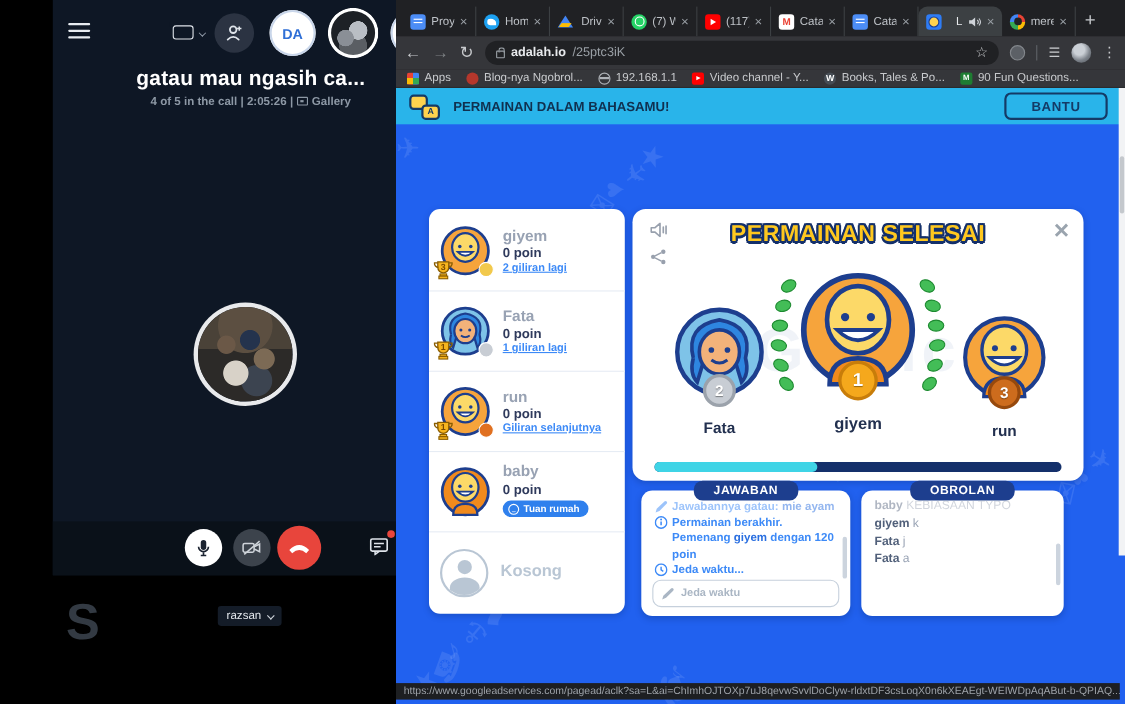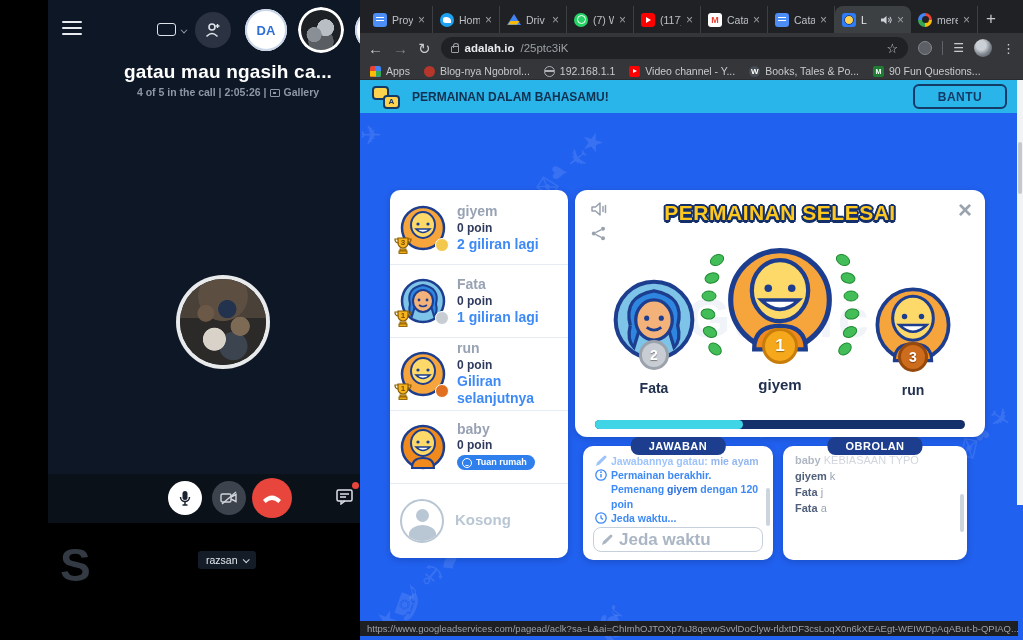--- a/index.html
+++ b/index.html
@@ -47,21 +47,21 @@
   .ctl.flat { background:transparent; }
   .ctl.chat { left:284px; top:10px; width:26px; height:26px; }
   .ctl.more { left:326px; top:10px; width:26px; height:26px; color:#dfe4ea; font-size:16px; letter-spacing:1px; font-weight:bold; }
   .chat-dot { position:absolute; right:-1px; top:-2px; width:7px; height:7px; background:#e8453c; border-radius:50%; }
 
   
   .chrome { position:absolute; left:360px; top:0; width:663px; height:640px; background:#202124; }
   .tabbar { position:absolute; left:0; top:0; width:663px; height:33px; background:#202124; display:flex; align-items:flex-end; padding-left:6px; }
   .tab { position:relative; height:27px; display:flex; align-items:center; gap:5px; padding:0 7px; width:67px; flex:none;
          color:#bdc1c6; font-size:10.5px; border-right:1px solid #3c4043; cursor:pointer; }
-  .tab .lbl { overflow:hidden; white-space:nowrap; flex:1; }
+  .tab .lbl { overflow:hidden; white-space:nowrap; flex:1;text-align:right; }
   .tab .x { color:#9aa0a6; font-size:12px; flex:none; }
   .tab.active { background:#3c4043; border-radius:8px 8px 0 0; color:#e8eaed; border-right:none; width:76px; }
   .newtab { width:26px; height:26px; color:#c4c7cb; font-size:17px; display:flex; align-items:center; justify-content:center; margin-bottom:1px; cursor:pointer; }
   .fav { width:14px; height:14px; flex:none; border-radius:3px; position:relative; display:flex; align-items:center; justify-content:center; }
   .fav.docs { background:#4c8df6; } .fav.docs:before { content:""; position:absolute; left:3px; top:4px; width:8px; height:1.5px; background:#fff; box-shadow:0 3px 0 #fff; }
   .fav.tw { background:#1da1f2; border-radius:50%; } .fav.tw:before { content:""; width:8px; height:6px; background:#fff; border-radius:60% 100% 10% 60%; }
   .fav.yt { background:#f00; border-radius:3px; } .fav.yt:before { content:""; border-left:5px solid #fff; border-top:3px solid transparent; border-bottom:3px solid transparent; margin-left:1px; }
   .fav.wa { background:#25d366; border-radius:50%; } .fav.wa:before { content:""; width:7px; height:7px; border:1.6px solid #fff; border-radius:50%; }
   .fav.gm { background:#fff; } .fav.gm:before { content:"M"; color:#ea4335; font-size:9px; font-weight:bold; }
   .fav.gg { background:conic-gradient(#ea4335 0 25%, #fbbc05 25% 50%, #34a853 50% 75%, #4285f4 75% 100%); border-radius:50%; }
@@ -118,22 +118,22 @@
   .prow { position:relative; height:73px; display:flex; align-items:center; padding:0 10px; border-bottom:1px solid #e6ecf4; }
   .prow:last-child { border-bottom:none; }
   .pav { position:relative; width:46px; height:46px; flex:none; }
   .pav svg { display:block; }
   .ptrophy { position:absolute; left:-7px; bottom:-4px; width:20px; height:20px; }
   .ptrophy .num { position:absolute; left:0; top:3px; width:20px; text-align:center; font-size:8px; font-weight:bold; color:#7a4a00; }
   .pmedal { position:absolute; right:-3px; bottom:-1px; width:14px; height:14px; border-radius:50%; }
   .pinfo { margin-left:11px; line-height:1.25; }
   .pname { font-size:14px; font-weight:bold; color:#98a2b3; }
   .ppts { font-size:12px; font-weight:bold; color:#2f3a5c; }
-  .pstat { font-size:14px; font-weight:bold; color:#3d8af7; }
-  .phost { display:inline-flex; align-items:flex-end; gap:4px; background:#2f80ed; color:#fff; font-size:9px; font-weight:bold;
+  .pstat { font-size:10px; font-weight:bold; color:#3d8af7;text-decoration:underline; }
+  .phost { display:inline-flex; align-items:center; gap:4px; background:#2f80ed; color:#fff; font-size:9px; font-weight:bold;
            padding:2px 8px 2px 5px; border-radius:9px; margin-top:2px; }
   .phost .face { width:10px; height:10px; border:1.3px solid #fff; border-radius:50%; position:relative; }
   .phost .face:before { content:""; position:absolute; left:2px; top:4px; width:4px; height:2px; border-bottom:1.2px solid #fff; border-radius:50%; }
   .empty-av { width:44px; height:44px; border:2.5px solid #b9c6d4; border-radius:50%; position:relative; overflow:hidden; flex:none; }
   .empty-av:before { content:""; position:absolute; left:14px; top:8px; width:13px; height:13px; background:#b9c6d4; border-radius:50%; }
   .empty-av:after { content:""; position:absolute; left:7px; top:24px; width:27px; height:18px; background:#b9c6d4; border-radius:50% 50% 0 0; }
   .pname.empty { color:#b9c6d4; font-size:15px; }
 
   
   .modal { left:215px; top:110px; width:410px; height:247px; border-radius:12px; z-index:4; }
@@ -158,21 +158,21 @@
      letter-spacing:.5px; padding:3px 18px; border-radius:8px; white-space:nowrap; }
   .cmsg { font-size:10.5px; line-height:1.35; color:#3d8af7; font-weight:bold; display:flex; gap:4px; }
   .cmsg.faded { opacity:.5; margin-top:-4px; }
   .cmsg .ic { flex:none; margin-top:1px; }
   .cmsg b { color:#2a6fe0; }
   .omsg { font-size:11px; line-height:1.45; color:#9aa4b5; }
   .omsg .nm { font-weight:bold; color:#51607a; }
   .omsg.faded { opacity:.45; }
   .cinput { position:absolute; left:10px; right:10px; bottom:8px; height:25px; border:1.6px solid #c6d0dc; border-radius:8px;
      display:flex; align-items:center; padding:0 7px; gap:6px; background:#fff; }
-  .cinput input { border:none; outline:none; flex:1; font-size:17px; color:#333; width:20px; font-family:inherit; background:transparent; }
+  .cinput input { border:none; outline:none; flex:1; font-size:10px; color:#333; width:20px; font-family:inherit; background:transparent; }
   .cinput input::placeholder { color:#aab6c4; font-weight:bold; }
   .keyhint { border:1.2px solid #9aa7b5; border-radius:4px; font-size:8.5px; color:#8a97a6; padding:1px 4px; font-weight:bold; }
   .cscroll { position:absolute; right:3px; width:4px; height:38px; background:#ccd4de; border-radius:2px; }
   .bubble-ic { width:13px; height:13px; border:1.6px solid #55606e; border-radius:50%; position:relative; flex:none; }
   .bubble-ic:before { content:""; position:absolute; left:-1px; bottom:-3px; border-left:4px solid transparent; border-top:5px solid #55606e; transform:rotate(18deg); }
   .pencil-g { width:12px; height:12px; flex:none; }
 
   .page-scrollbar { position:absolute; right:0; top:80px; width:6px; height:425px; background:#f2f3f5; z-index:6; }
   .page-scrollbar .thumb { position:absolute; left:1px; width:4px; height:52px; top:62px; background:#c4c8cd; border-radius:2px; }
   .statusbar { position:absolute; left:0; bottom:4px; height:15px; width:658px; background:#1d1f22; color:#9da2a8; font-size:9.5px;

